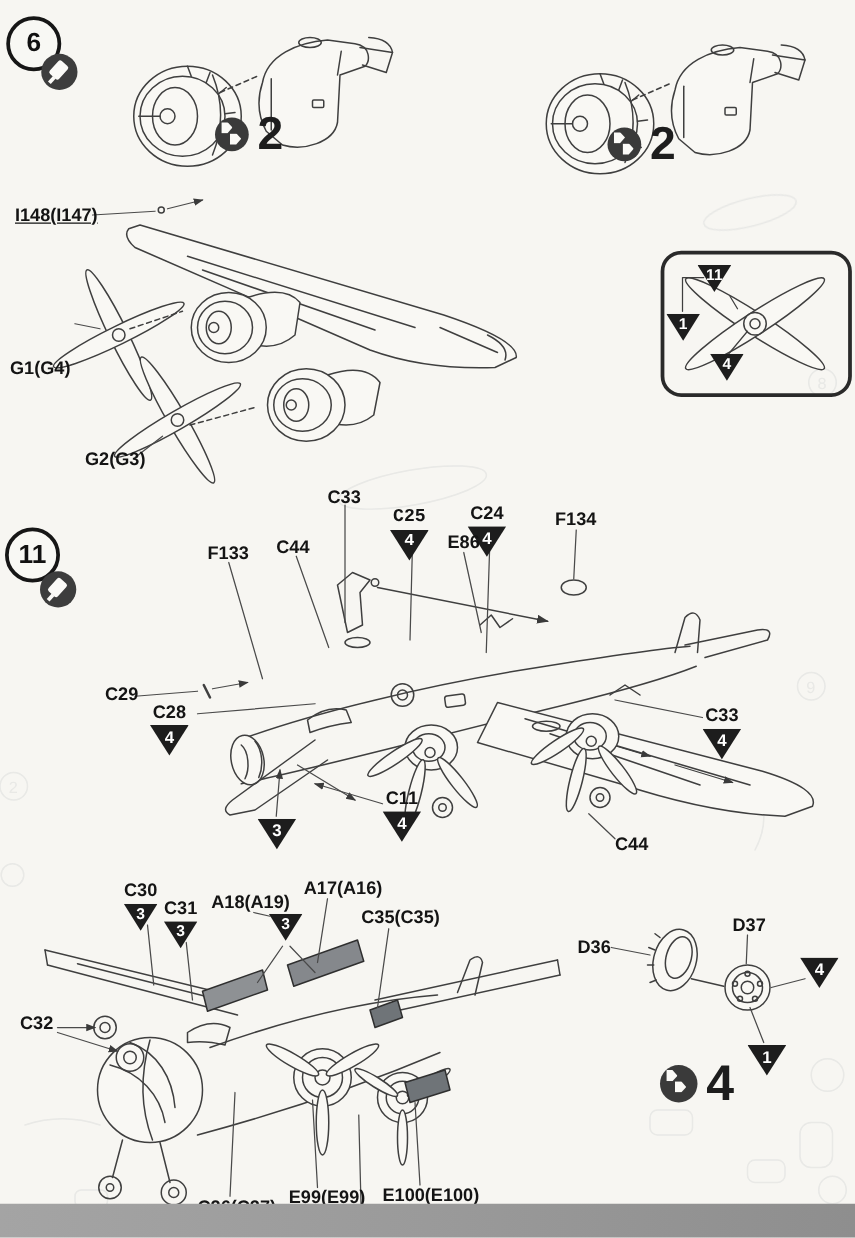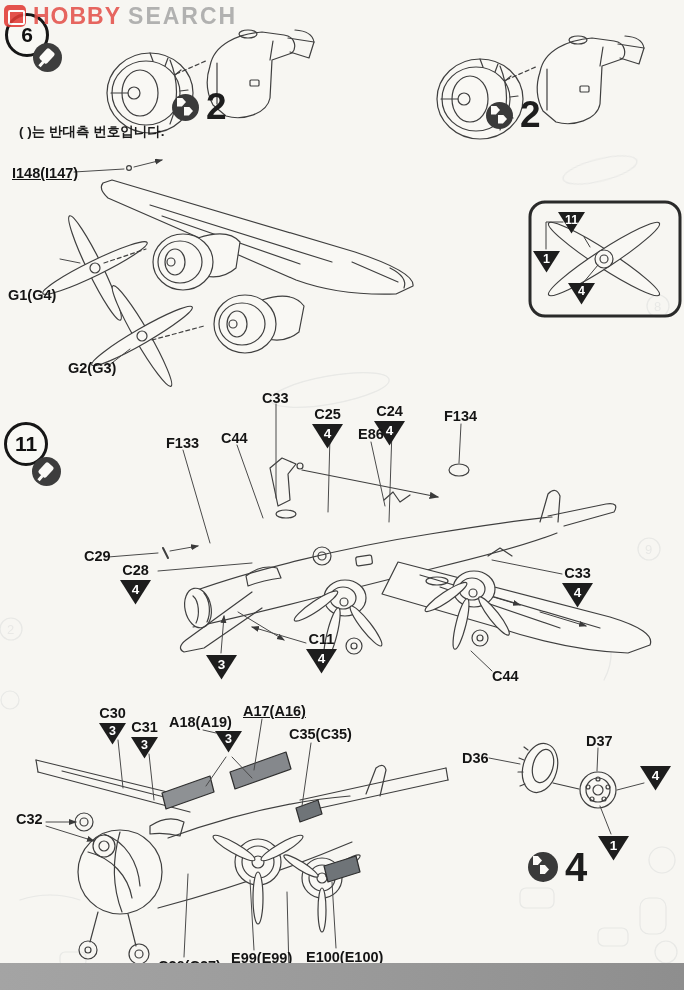--- a/index.html
+++ b/index.html
@@ -310,27 +310,20 @@
       <path d="M598,748 L597,771"></path>
       <path d="M644,783 L617,790"></path>
       <path d="M600,806 L611,834"></path>
       <path d="M184,957 L188,874"></path>
       <path d="M254,950 L250,880"></path>
       <path d="M289,971 L287,892"></path>
       <path d="M336,948 L332,882"></path>
     </g>
   </svg>
 
-  <div class="wm">
-    <div class="ico">
-        <span></span>
-      </div>
-    <span class="t1">HOBBY</span>
-    <span class="t2">SEARCH</span>
-  </div>
 
   <div class="step" style="left:5px;top:13px;">
     <span>6</span>
   </div>
   <div class="glue" style="left:33px;top:43px;">
     <span class="bottle"></span>
       <span class="nib"></span>
   </div>
 
   <div class="qty" style="left:172px;top:92px;">
@@ -342,21 +335,20 @@
   </div>
   <div class="qty" style="left:486px;top:100px;">
     <div class="disc">
         <span class="a1"></span>
         <span class="a2"></span>
       </div>
     <span class="num">2</span>
   </div>
 
   <div class="note">
-    <div class="ko">(  )는 반대측 번호입니다.</div>
   </div>
 
   <span class="plabel" style="left:12px;top:165px;text-decoration:underline;">I148(I147)</span>
   <span class="plabel" style="left:8px;top:251px;margin-top:36px;">G1(G4)</span>
   <span class="plabel" style="left:68px;top:360px;">G2(G3)</span>
 
   <span class="tri abs sm" style="left:558px;top:212px;">
       <i>11</i>
     </span>
   <span class="tri abs sm" style="left:533px;top:251px;">
@@ -368,21 +360,21 @@
 
   <div class="step" style="left:4px;top:422px;">
     <span>11</span>
   </div>
   <div class="glue" style="left:32px;top:457px;">
     <span class="bottle"></span>
       <span class="nib"></span>
   </div>
 
   <span class="plabel" style="left:262px;top:390px;">C33</span>
-  <div class="callout" style="left:312px;top:406px;">
+  <div class="callout" style="left:312px;top:406px;font-family:Liberation Mono, monospace;">
     <span class="plabel-in">C25</span>
     <span class="tri">
         <i>4</i>
       </span>
   </div>
   <div class="callout" style="left:374px;top:403px;">
     <span class="plabel-in">C24</span>
     <span class="tri">
         <i>4</i>
       </span>
@@ -424,21 +416,21 @@
   <div class="callout" style="left:131px;top:719px;">
     <span class="plabel-in">C31</span>
     <span class="tri sm">
         <i>3</i>
       </span>
   </div>
   <span class="plabel" style="left:169px;top:714px;">A18(A19)</span>
   <span class="tri abs sm" style="left:215px;top:731px;">
       <i>3</i>
     </span>
-  <span class="plabel" style="left:243px;top:703px;text-decoration:underline;">A17(A16)</span>
+  <span class="plabel" style="left:243px;top:703px;">A17(A16)</span>
   <span class="plabel" style="left:289px;top:726px;">C35(C35)</span>
   <span class="plabel" style="left:16px;top:811px;">C32</span>
   <span class="plabel" style="left:462px;top:750px;">D36</span>
   <span class="plabel" style="left:586px;top:733px;">D37</span>
   <span class="plabel" style="left:158px;top:958px;">C26(C27)</span>
   <span class="plabel" style="left:231px;top:950px;text-align:right;">E99(E99)</span>
   <span class="plabel" style="left:266px;top:972px;">C34(C34)</span>
   <span class="plabel" style="left:306px;top:949px;">E100(E100)</span>
 
   <span class="tri abs" style="left:640px;top:766px;">

